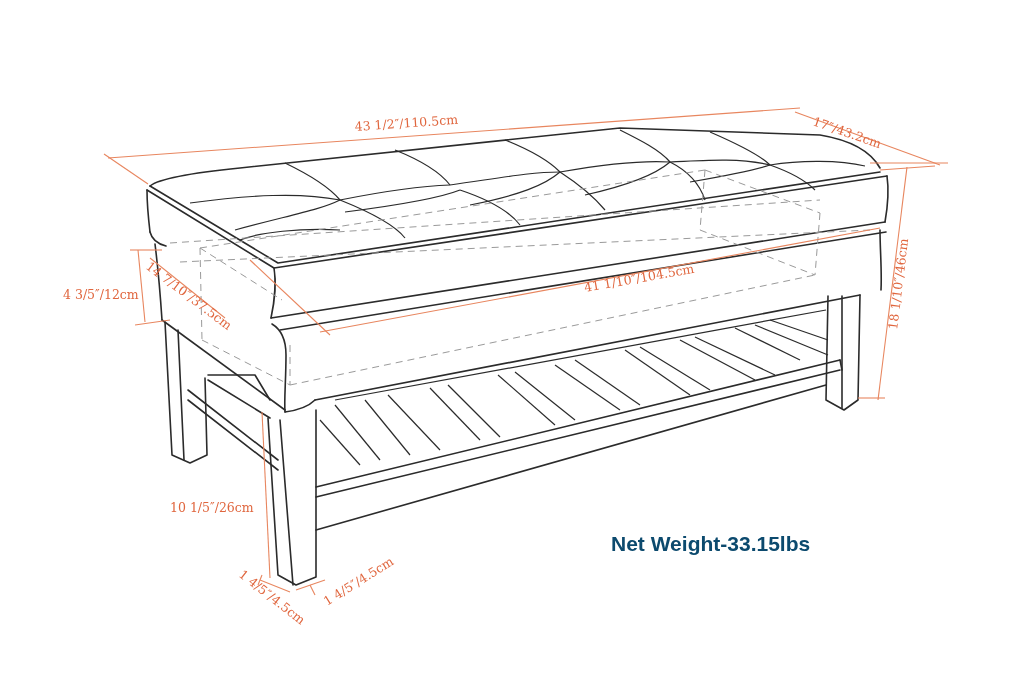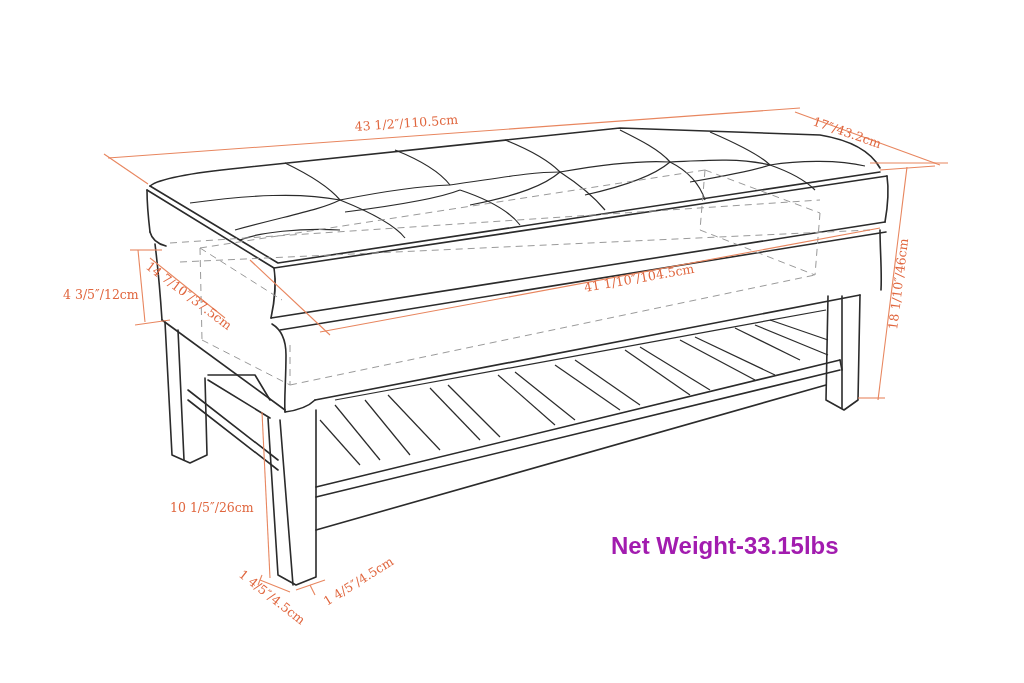--- a/index.html
+++ b/index.html
@@ -3,21 +3,21 @@
   <meta charset="utf-8">
   <style>
     html, body { margin: 0; padding: 0; background: #ffffff; }
     body { width: 1024px; height: 683px; overflow: hidden; position: relative; }
     #diagram { position: absolute; left: 0; top: 0; width: 1024px; height: 683px; }
     .ol { stroke: #2b2b2b; stroke-width: 1.6; fill: none; stroke-linejoin: round; stroke-linecap: round; }
     .thin { stroke: #2b2b2b; stroke-width: 1.2; fill: none; }
     .hid { stroke: #9a9a9a; stroke-width: 1; fill: none; stroke-dasharray: 7 5; }
     .dim { stroke: #e8865f; stroke-width: 1.1; fill: none; }
     .dimtxt { fill: #e0663e; font-family: "DejaVu Serif", "Liberation Serif", serif; font-size: 12.5px; }
-    .weight { position: absolute; left: 611px; top: 532px; font-family: "Liberation Sans", sans-serif; font-weight: bold; font-size: 24px; color: #a21caf; white-space: nowrap; }
+    .weight { position: absolute; left: 611px; top: 532px; font-family: "Liberation Sans", sans-serif; font-weight: bold; font-size: 21px; color: #0c4a6e; white-space: nowrap; }
   </style>
 </head>
 <body>
 
 <svg id="diagram" viewBox="0 0 1024 683" xmlns="http://www.w3.org/2000/svg">
 
   <g>
 
     <g>
       <path class="ol" d="M150,186 C160,178 200,172 240,168 L620,128 L820,135 C850,140 870,150 880,168"></path>

